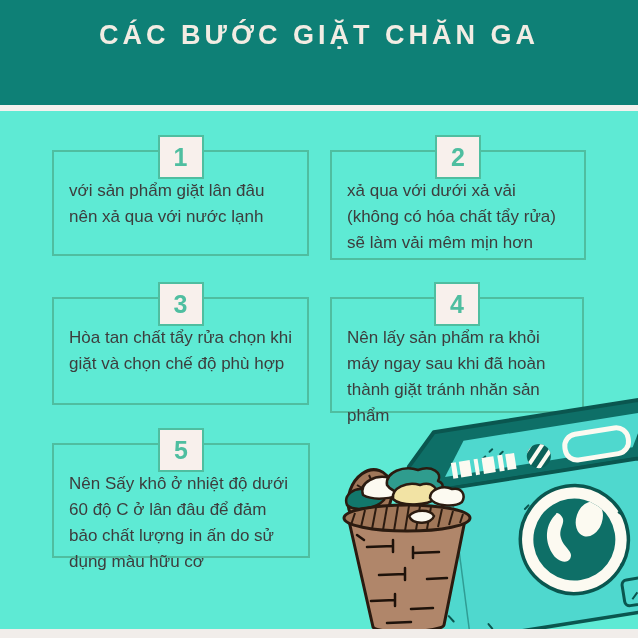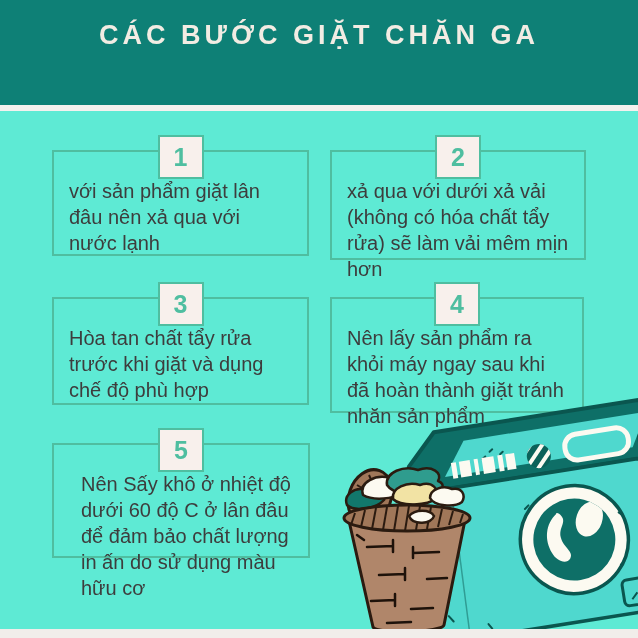--- a/index.html
+++ b/index.html
@@ -57,29 +57,29 @@
     color: #4FBEA0;
     font-size: 25px;
     font-weight: 600;
     display: flex;
     align-items: center;
     justify-content: center;
   }
   .step-text {
     padding: 26px 14px 0 15px;
     color: #3D3D3D;
-    font-size: 20px;
+    font-size: 17px;
     line-height: 26px;
   }
   .b1 { left: 52px; top: 150px; width: 257px; height: 106px; }
   .b2 { left: 330px; top: 150px; width: 256px; height: 110px; }
   .b3 { left: 52px; top: 297px; width: 257px; height: 108px; }
   .b4 { left: 330px; top: 297px; width: 254px; height: 116px; }
   .b5 { left: 52px; top: 443px; width: 258px; height: 115px; }
-  .b5 .step-text { padding-right: 17px; margin-left: 12px; }
+  .b5 .step-text { padding-right: 17px; }
 
   
   .illustration {
     position: absolute;
     left: 335px; top: 385px;
     width: 303px; height: 250px;
     z-index: 3;
   }
 
   
@@ -108,21 +108,21 @@
     <div class="step-text">với sản phẩm giặt lân đâu nên xả qua với nước lạnh</div>
   </div>
 
   <div class="step-box b2">
     <div class="step-badge">2</div>
     <div class="step-text">xả qua với dưới xả vải (không có hóa chất tẩy rửa) sẽ làm vải mêm mịn hơn</div>
   </div>
 
   <div class="step-box b3">
     <div class="step-badge">3</div>
-    <div class="step-text">Hòa tan chất tẩy rửa trước khi giặt và dụng chế độ phù hợp</div>
+    <div class="step-text">Hòa tan chất tẩy rửa chọn khi giặt và chọn chế độ phù hợp</div>
   </div>
 
   <div class="step-box b4">
     <div class="step-badge">4</div>
     <div class="step-text">Nên lấy sản phẩm ra khỏi máy ngay sau khi đã hoàn thành giặt tránh nhăn sản phẩm</div>
   </div>
 
   <div class="step-box b5">
     <div class="step-badge">5</div>
     <div class="step-text">Nên Sấy khô ở nhiệt độ dưới 60 độ C ở lân đâu để đảm bảo chất lượng in ấn do sử dụng màu hữu cơ</div>

